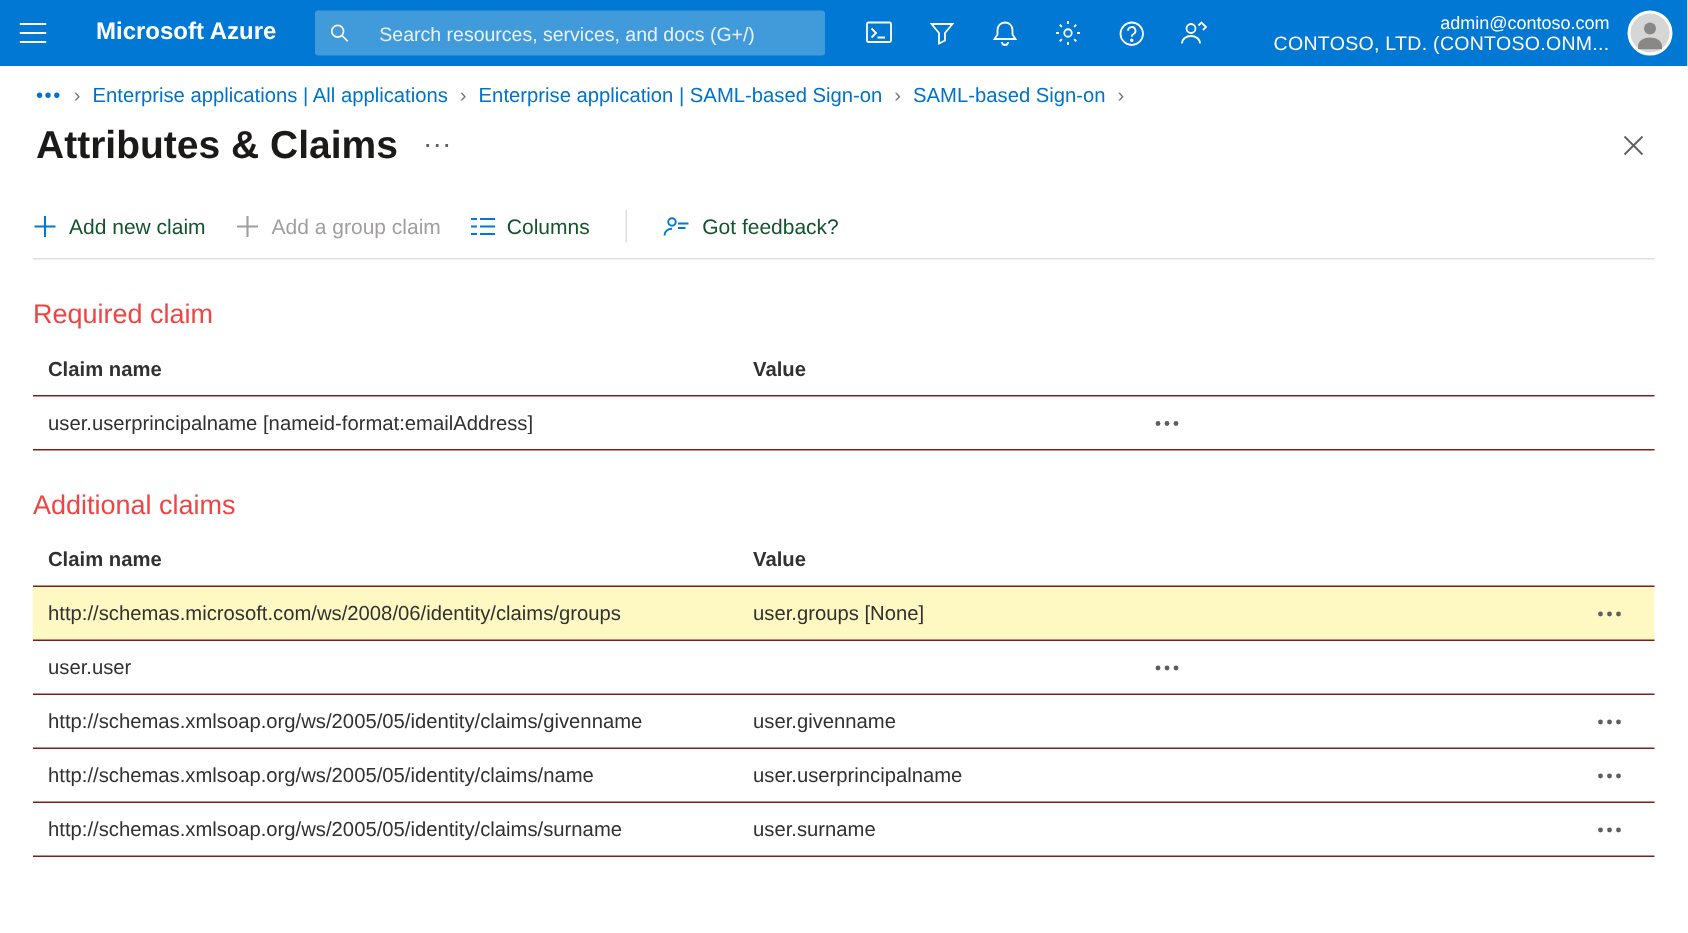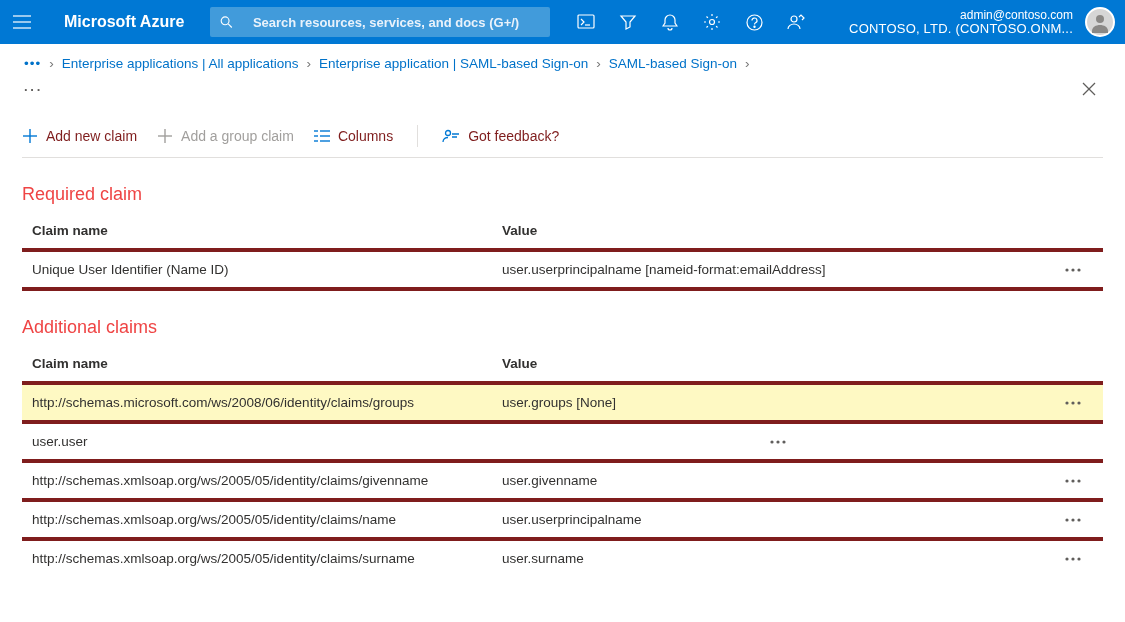--- a/index.html
+++ b/index.html
@@ -30,21 +30,21 @@
     background:#419bdb;
     height:30px;
     width:340px;
     border-radius:2px;
     display:flex;
     align-items:center;
     padding:0 10px;
     color:#fff;
   }
   .searchbox input {
-    background:transparent; border:none; outline:none; color:#fff; font-size:13px; margin-left:20px; width:100%;font-weight:bold;
+    background:transparent; border:none; outline:none; color:#fff; font-size:13px; margin-left:20px; width:100%;
   }
   .searchbox input::placeholder { color:#e9f2fb; }
   .topicons { display:flex; align-items:center; margin-left:16px; gap:2px; }
   .topicon { width:40px; height:44px; display:flex; align-items:center; justify-content:center; cursor:pointer; }
   .spacer { flex:1; }
   .account { display:flex; align-items:center; gap:12px; padding-right:2px; }
   .account-text { text-align:right; line-height:14px; }
   .account-email { font-size:12px; }
   .account-tenant { font-size:13px; font-weight:400; letter-spacing:.2px; }
   .avatar {
@@ -67,21 +67,21 @@
   .titlemore { color:#605e5c; letter-spacing:2px; font-weight:700; cursor:pointer; }
   .closex { color:#605e5c; cursor:pointer; font-size:18px; padding-right:6px;}
   
   .cmdbar {
     margin: 28px 22px 0 22px;
     border-bottom:1px solid #e1dfdd;
     display:flex; align-items:center; gap:20px;
     padding-bottom:10px;
     font-size:14px;
   }
-  .cmditem { display:flex; align-items:center; gap:8px; cursor:pointer; color:#7f1d1d;}
+  .cmditem { display:flex; align-items:center; gap:8px; cursor:pointer; color:#14532d;}
   .cmditem.disabled { color:#a19f9d; cursor:default;}
   .cmditem svg.blue { color:#0078d4; }
   .cmdsep { width:1px; height:22px; background:#e1dfdd; margin:0 4px;}
   
   .scrollarea {
     height: 415px;
     overflow-y: scroll;
     margin: 0 0 0 0;
     padding: 0 0 20px 0;
   }
@@ -91,21 +91,21 @@
   .section {
     padding: 26px 22px 0 22px;
   }
   .sectitle { font-size:18px; font-weight:400; color:#ef4444; margin-bottom:8px;}
   .tbl { width: 100%; }
   .thead, .trow {
     display:grid;
     grid-template-columns: 470px 1fr 40px;
     align-items:center;
     padding: 10px 10px;
-    border-bottom:4px solid #7f1d1d;
+    border-bottom:1px solid #7f1d1d;
   }
   .thead { font-weight:600; font-size:13.5px; }
   .trow { font-size:13.5px; cursor:pointer; }
   .trow.highlight { background:#fef9c3; }
   .cell { white-space:nowrap; overflow:hidden; text-overflow:ellipsis; padding-right:14px; }
   .rowmore { text-align:center; cursor:pointer; color:#605e5c; }
   .rowmore svg { display:block; margin:0 auto;}
   svg { display:block; }
 </style>
 </head>
@@ -188,20 +188,21 @@
   <span class="crumb">Enterprise applications | All applications</span>
   <span class="sep">›</span>
   <span class="crumb">Enterprise application | SAML-based Sign-on</span>
   <span class="sep">›</span>
   <span class="crumb">SAML-based Sign-on</span>
   <span class="sep">›</span>
 </div>
 
 <div class="titlewrap">
   <div class="titleleft">
+    <div class="pagetitle">Attributes &amp; Claims</div>
     <div class="titlemore">···</div>
   </div>
   <div class="closex">
     <svg width="16" height="16" viewBox="0 0 16 16" stroke="#605e5c" stroke-width="1.2">
         <line x1="2" y1="2" x2="14" y2="14"></line>
         <line x1="14" y1="2" x2="2" y2="14"></line>
       </svg>
   </div>
 </div>
 
@@ -246,21 +247,20 @@
 
   <div class="section">
     <div class="sectitle">Required claim</div>
     <div class="tbl">
       <div class="thead">
         <div class="cell">Claim name</div>
         <div class="cell">Value</div>
         <div></div>
       </div>
       <div class="trow">
-        <div class="cell">Unique User Identifier (Name ID)</div>
         <div class="cell">user.userprincipalname [nameid-format:emailAddress]</div>
         <div class="rowmore">
           <svg width="16" height="4" viewBox="0 0 16 4" fill="#605e5c">
               <circle cx="2" cy="2" r="1.6"></circle>
               <circle cx="8" cy="2" r="1.6"></circle>
               <circle cx="14" cy="2" r="1.6"></circle>
             </svg>
         </div>
       </div>
     </div>

